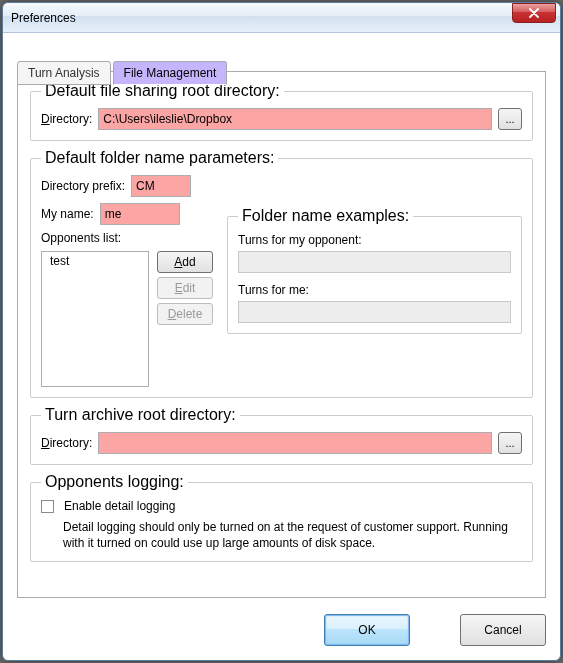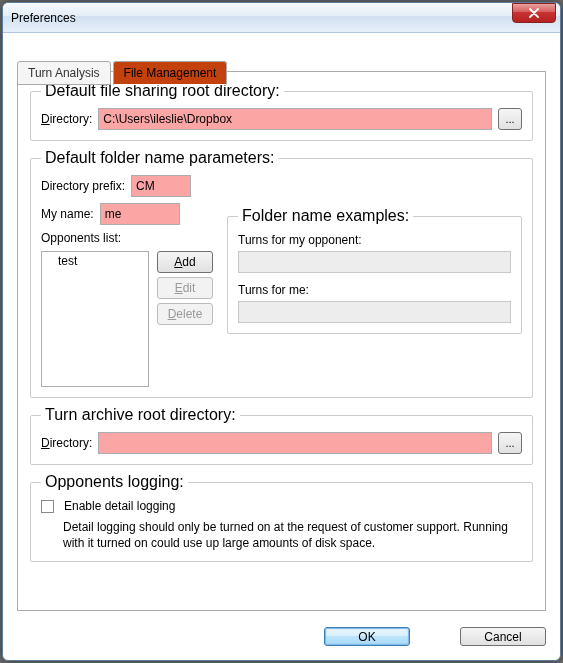--- a/index.html
+++ b/index.html
@@ -68,21 +68,21 @@
     border: 1px solid #aaa;
     background: #f0f0f0;
     border-radius: 3px 3px 0 0;
     margin-right: 2px;
     position: relative;
     top: 14px;
     cursor: default;
   }
   .tab.inactive { background: #f5f5f5; color:#333; }
   .tab.active {
-    background: #c2410c;
+    background: #c4b5fd;
     border-bottom: 1px solid #fff;
   }
   .tabpanel {
     border: 1px solid #aaa;
     flex: 1;
     padding: 10px 12px 12px 12px;
     background: #fff;
     display: flex;
     flex-direction: column;
     gap: 8px;
@@ -132,21 +132,21 @@
     display:flex;align-items:center;justify-content:center;
     font-size:12px;
     cursor: default;
   }
   .btn.disabled { color:#9a9a9a; border-color:#bdbdbd; background:#f2f2f2; }
   .btn .ul { text-decoration: underline; }
   .opponents-list {
     width: 108px;
     height: 136px;
     border: 1px solid #abadb3;
-    padding: 2px 16px;
+    padding: 2px 8px;
     font-size:12px;
     background:#fff;
   }
   .folder-examples {
     border: 1px solid #ccc;
     padding: 8px 10px 10px 10px;
     flex:1;
   }
   .example-box {
     height: 22px;
@@ -155,21 +155,21 @@
     width: 100%;
   }
   .footer {
     display:flex;
     justify-content:flex-end;
     gap: 10px;
     padding: 10px 14px 14px 0;
   }
   .footer .fbtn {
     width: 86px;
-    height: 19px;
+    height: 32px;
     border-radius: 3px;
     display:flex;align-items:center;justify-content:center;
     font-size:12px;
     cursor: default;
   }
   .fbtn.ok {
     border: 1px solid #3c7fb1;
     background: linear-gradient(to bottom, #eaf6fd 0%, #d9f0fc 45%, #bee6fd 46%, #a7d9f5 100%);
     box-shadow: 0 0 1px 1px #7eb4ea inset;
   }

